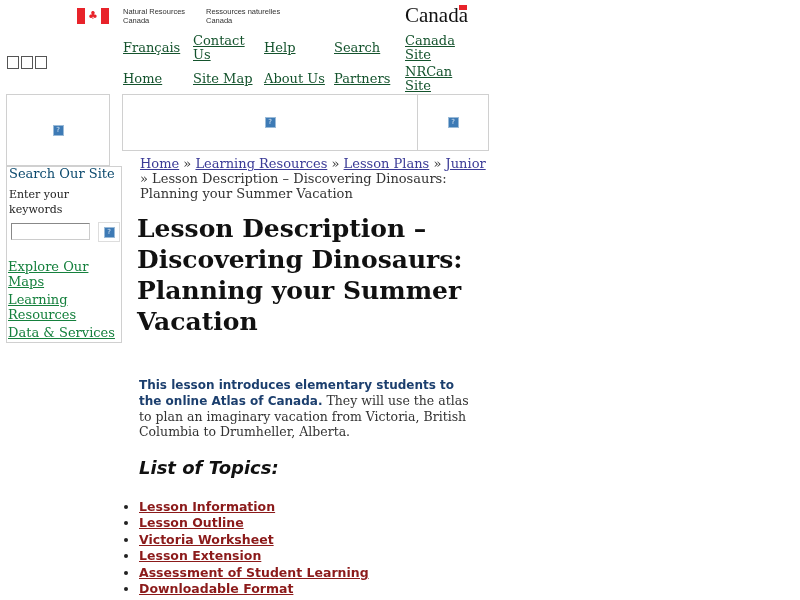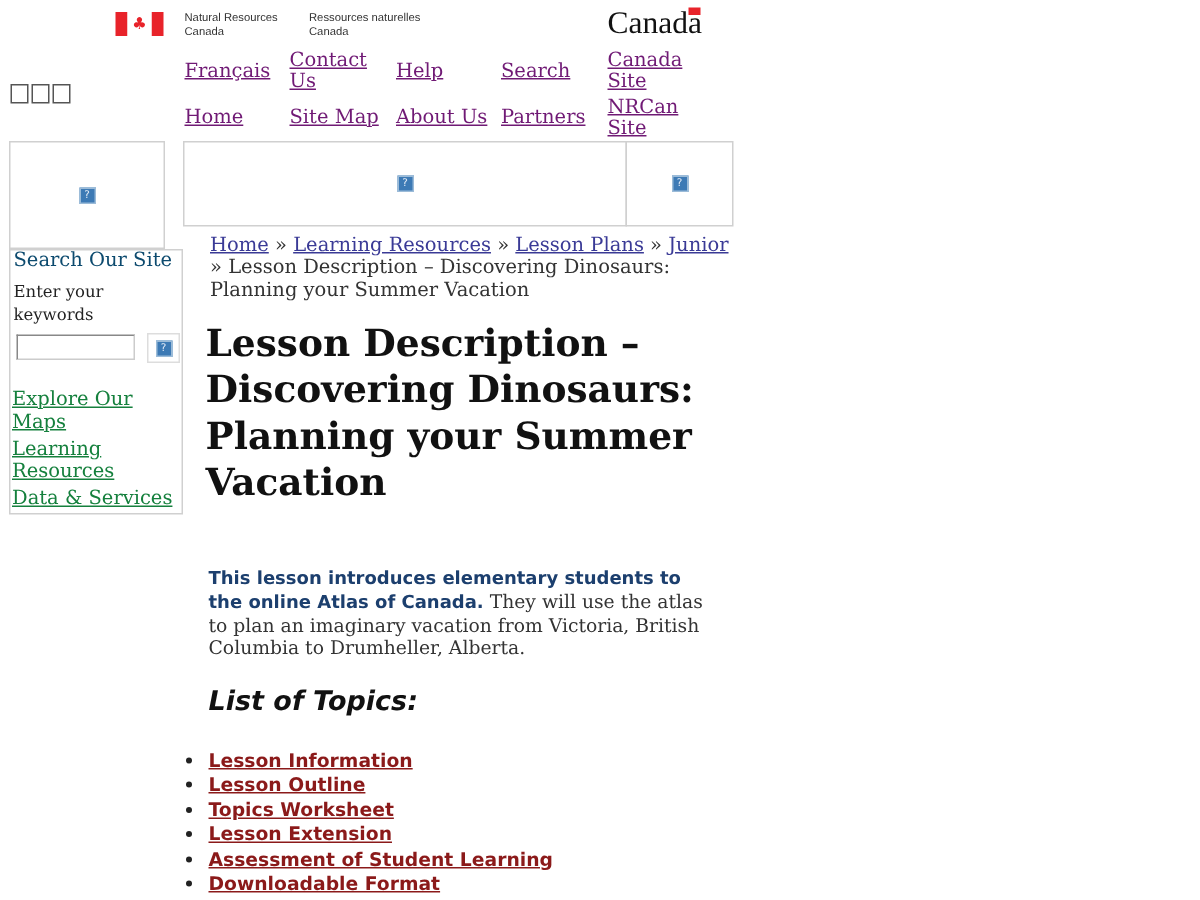--- a/index.html
+++ b/index.html
@@ -15,21 +15,21 @@
   .flag .leaf { position: absolute; left: 3px; top: 2px; width: 10px; height: 11px; color: #e8232a;
                 font-size: 11px; line-height: 11px; text-align: center; }
   .fip { font-family: "Liberation Sans", sans-serif; font-size: 7.5px; line-height: 9px; color: #333; }
   .wordmark { left: 405px; top: 3px; font-family: "Liberation Serif", serif; font-size: 21px; color: #111; }
   .wordmark .wflag { position: absolute; right: 1px; top: 2px; width: 8px; height: 5px; background: #e8232a; }
 
   .boxes { left: 7px; top: 56px; display: flex; gap: 2px; }
   .boxes span { width: 10px; height: 11px; border: 1px solid #555; display: block; }
 
   .nav { font-size: 13px; line-height: 14px; }
-  .nav a { text-decoration: underline; color: #701a75; }
+  .nav a { text-decoration: underline; color: #14532d; }
 
   
   .imgbox { border: 1px solid #d0d0d0; box-sizing: border-box; display: flex; align-items: center; justify-content: center; }
   .broken { width: 11px; height: 11px; background: #3d7ab5; border: 1px solid #9bbbd8; box-sizing: border-box;
             color: #dfe9f5; font-family: "DejaVu Sans", sans-serif; font-size: 7px; line-height: 9px; text-align: center; }
 
   
   .sidebar { left: 6px; top: 166px; width: 116px; height: 177px; border: 1px solid #d0d0d0; box-sizing: border-box; }
   .side-title { left: 9px; top: 166px; font-size: 13px; color: #0c4a6e; }
   .side-label { left: 9px; top: 187px; font-size: 11px; line-height: 15px; color: #222; width: 100px; }
@@ -125,17 +125,17 @@
 </div>
 
 <h1 class="abs page-title">Lesson Description – Discovering Dinosaurs: Planning your Summer Vacation</h1>
 
 <div class="abs intro"><b>This lesson introduces elementary students to the online Atlas of Canada.</b><span> They will use the atlas to plan an imaginary vacation from Victoria, British Columbia to Drumheller, Alberta.</span></div>
 
 <h2 class="abs topics-h">List of Topics:</h2>
 <ul class="abs topics">
   <li><a href="#">Lesson Information</a></li>
   <li><a href="#">Lesson Outline</a></li>
-  <li><a href="#">Topics Worksheet</a></li>
+  <li><a href="#">Victoria Worksheet</a></li>
   <li><a href="#">Lesson Extension</a></li>
   <li><a href="#">Assessment of Student Learning</a></li>
   <li><a href="#">Downloadable Format</a></li>
 </ul>
 
 </body></html>

